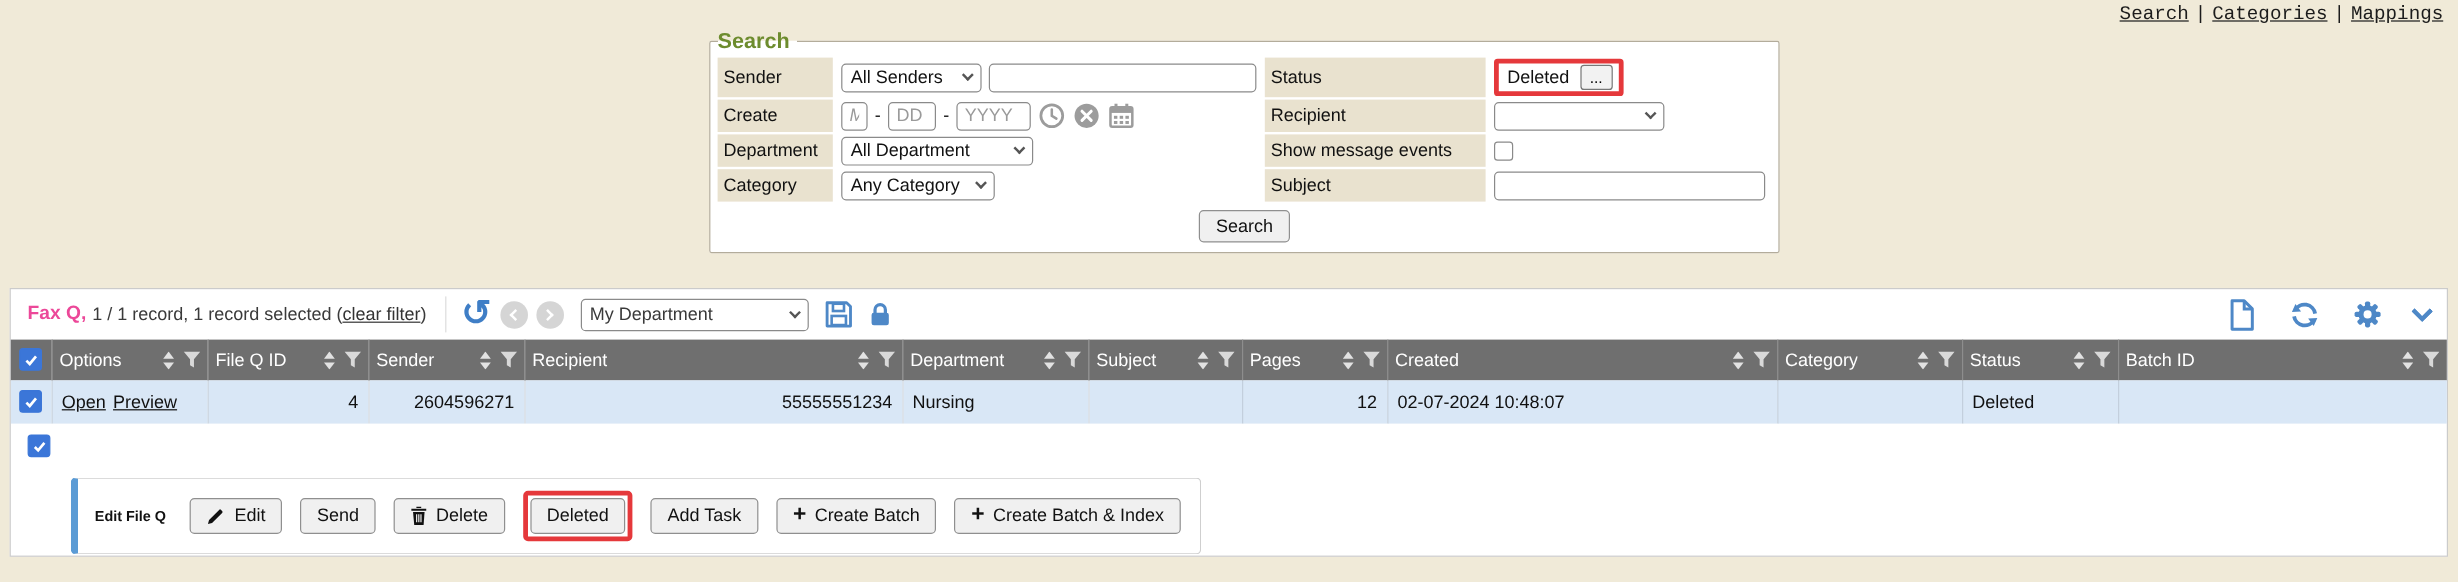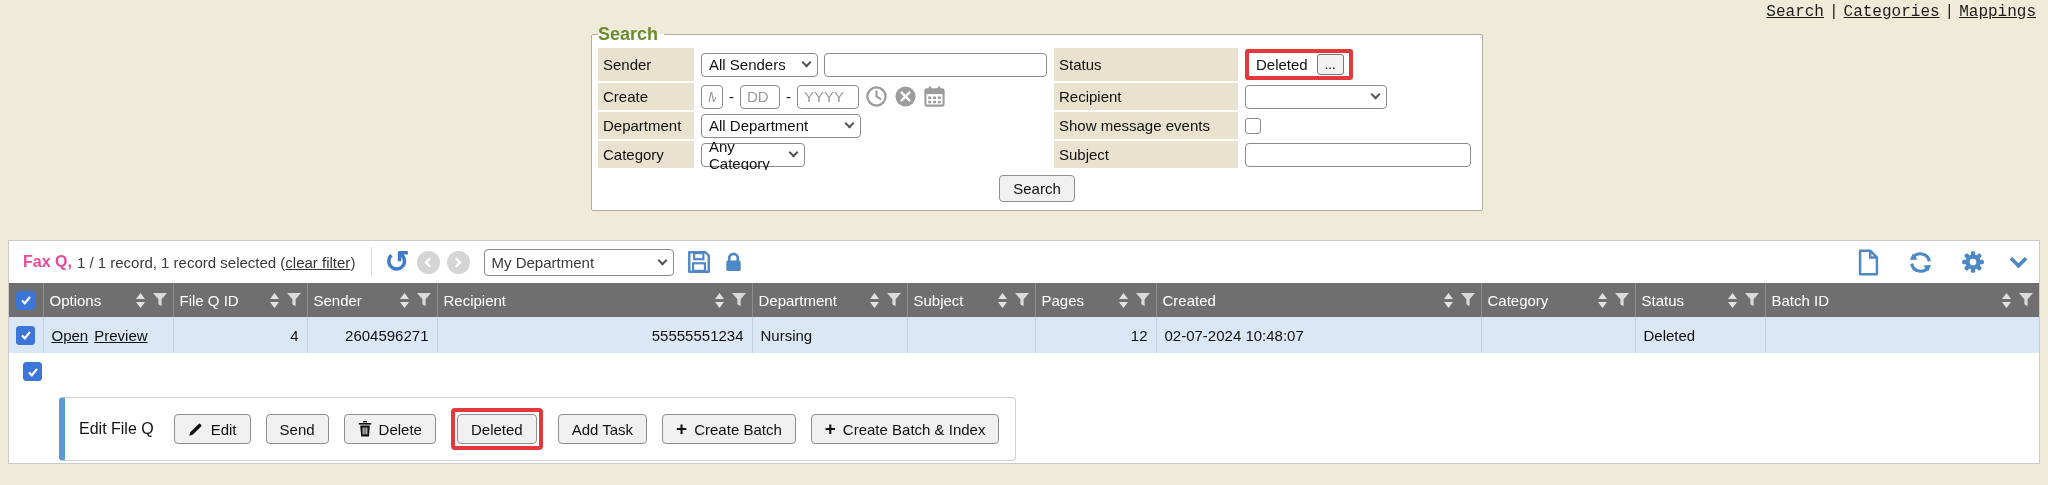--- a/index.html
+++ b/index.html
@@ -89,21 +89,21 @@
   table.grid tbody td { background: #d9e7f6; height: 36px; padding: 0 8px;
                         border-left: 1px solid #c3cfdd; font-size: 15px; white-space: nowrap; overflow: hidden; }
   table.grid tbody td:first-child { border-left: none; text-align: center; padding: 0; }
   td.num { text-align: right; }
   td a { color: #111; margin-right: 6px; }
 
   .footrow { margin: 9px 0 0 14px; }
   .editpanel { margin: 16px 0 0 50px; width: fit-content; display: flex; align-items: center; gap: 15px;
                background: #fff; border: 1px solid #cfcfcf; border-left: 6px solid #5b9bd5;
                border-radius: 4px; padding: 10px 16px 10px 14px; }
-  .eplabel { font-size: 16px; margin-right: 5px; white-space: nowrap; }
+  .eplabel { font-size: 12px; margin-right: 5px; white-space: nowrap; font-weight: bold; }
   .redwrap { display: inline-flex; border: 4px solid #e5383b; border-radius: 4px; padding: 2px; }
 
   .gray-ic { color: #9c9c9c; display: inline-flex; align-items: center; cursor: pointer; }
 </style>
 </head>
 <body>
 
 <div class="topnav">
   <a>Search</a><span class="sep">|</span><a>Categories</a><span class="sep">|</span><a>Mappings</a>
 </div>
@@ -195,21 +195,21 @@
     <div class="scell ctrl">
       <span class="cb small">
         
       </span>
     </div>
 
     <div class="scell">
         <span>Category</span>
       </div>
     <div class="scell ctrl">
-      <div class="sel" style="width:104px">
+      <div class="sel" style="width:128px">
         <span>Any Category</span>
         <span class="vchev"></span>
       </div>
     </div>
     <div class="scell">
         <span>Subject</span>
       </div>
     <div class="scell ctrl">
       <input class="txt" style="width: 226px;" type="text">
     </div>

